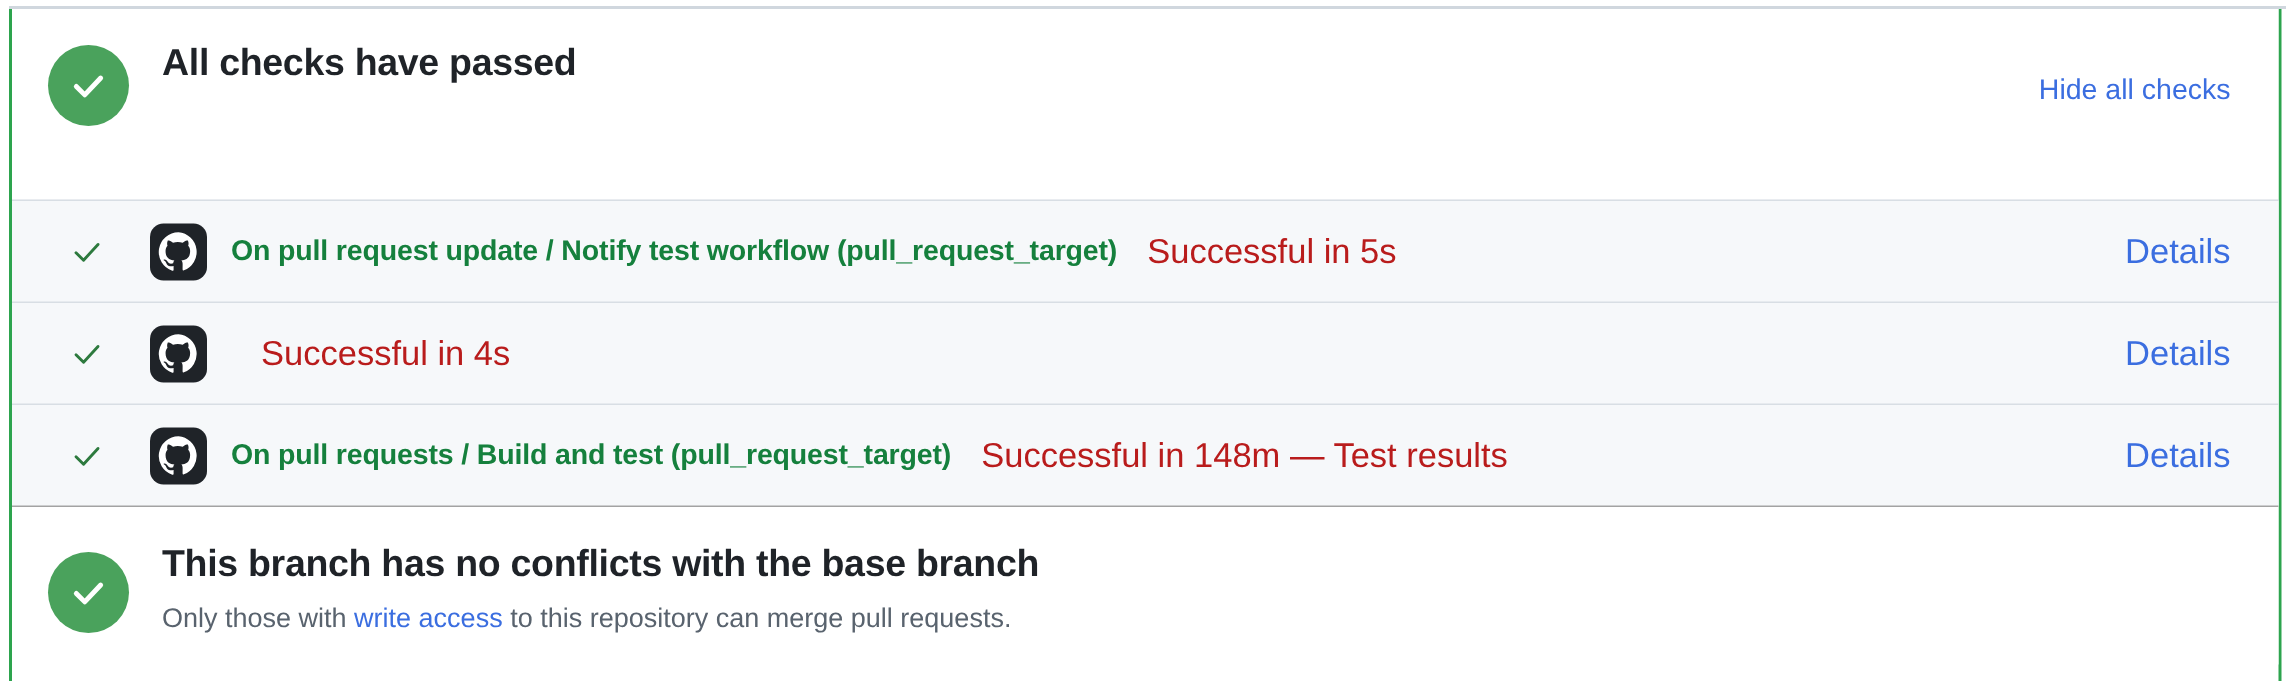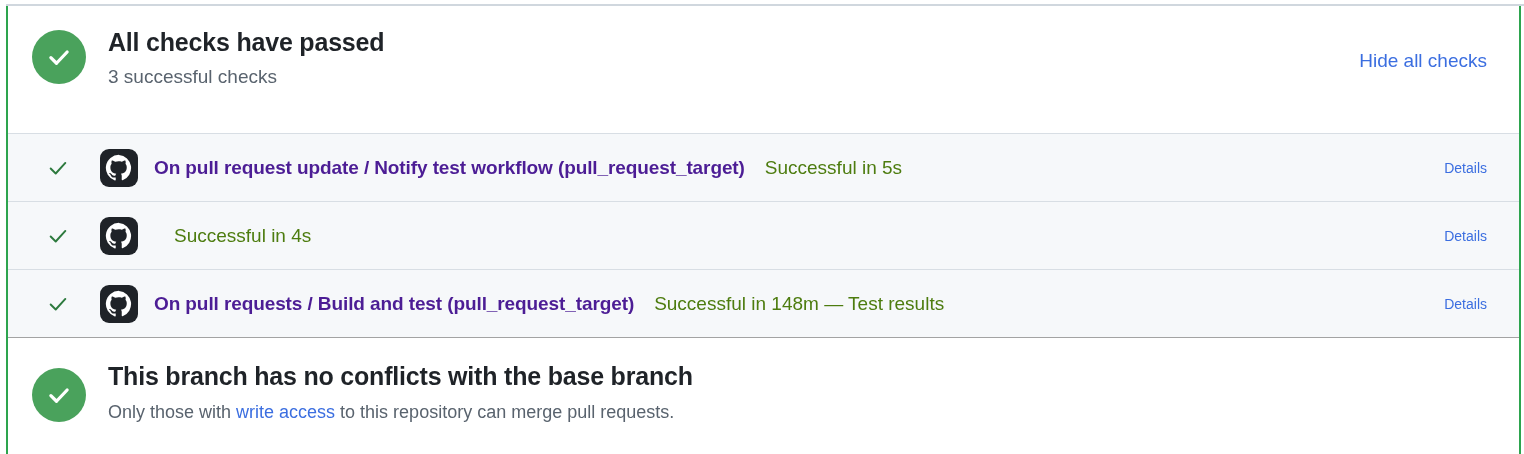--- a/index.html
+++ b/index.html
@@ -135,35 +135,35 @@
     align-items: center;
     justify-content: center;
     margin-left: 20px;
     margin-right: 16px;
   }
   .avatar-octocat svg { display: block; }
 
   .check-name {
     font-size: 19px;
     font-weight: bold;
-    color: #4c1d95;
+    color: #15803d;
     white-space: nowrap;
     letter-spacing: -0.1px;
   }
   .check-desc {
-    font-size: 19px;
-    color: #4d7c0f;
+    font-size: 23px;
+    color: #b91c1c;
     white-space: nowrap;
     margin-left: 20px;
     text-align: right;
   }
   .row-spacer { flex: 1 1 auto; }
 
   .details-link {
-    font-size: 14px;
+    font-size: 23px;
     color: #3b6ee0;
     white-space: nowrap;
     cursor: pointer;
     padding-right: 14px;
   }
 
   
   .conflict-section {
     display: flex;
     align-items: center;
@@ -202,21 +202,20 @@
 
     <div class="status-header">
       <div class="status-icon-circle">
         <svg width="30" height="30" viewBox="0 0 24 24" aria-hidden="true">
           <path d="M5.5 12.5 L10 17 L18.5 8" fill="none" stroke="#ffffff" stroke-width="2.6" stroke-linecap="round" stroke-linejoin="round"></path>
         </svg>
       </div>
 
       <div class="status-texts">
         <div class="status-title">All checks have passed</div>
-        <div class="status-sub">3 successful checks</div>
       </div>
 
       <div class="hide-all-checks">Hide all checks</div>
     </div>
 
     <div class="checks-list">
 
       <div class="check-row">
         <div class="check-mark">
           <svg width="22" height="22" viewBox="0 0 24 24" aria-hidden="true">

